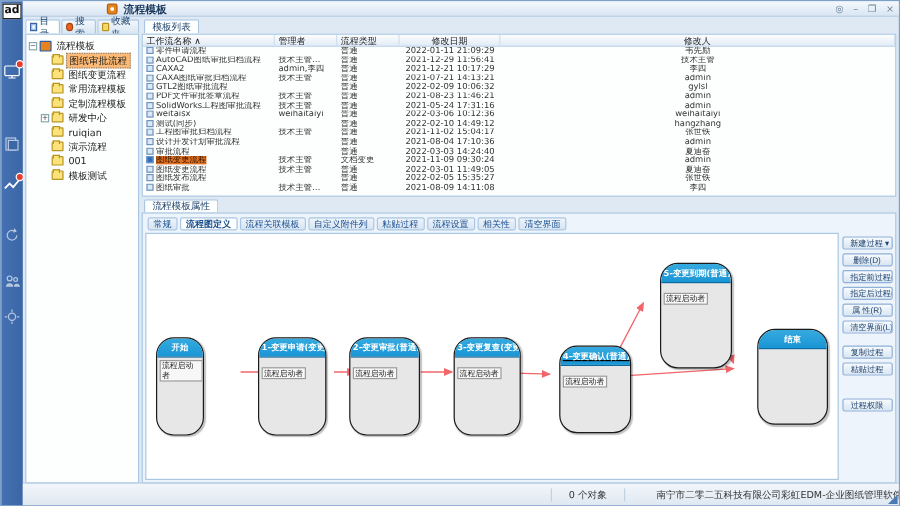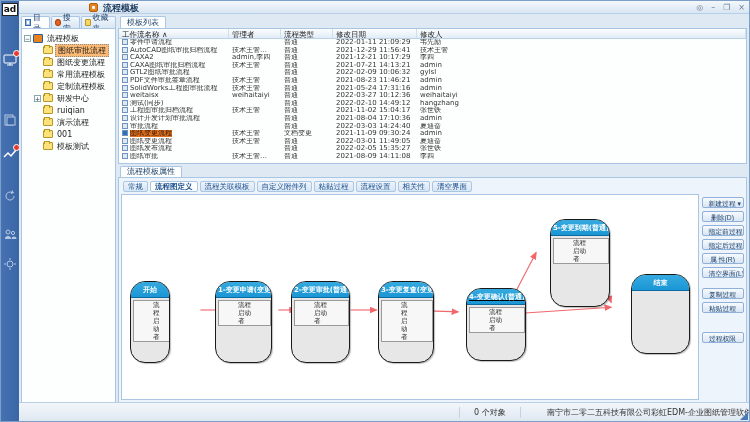--- a/index.html
+++ b/index.html
@@ -46,42 +46,42 @@
 
   
   #main{position:absolute;left:117px;top:15px;right:2px;height:387px;}
   #list-tab{position:absolute;left:2px;top:0;height:12px;padding:0 6px;font-size:8px;color:#23456e;
             background:#fdfefe;border:1px solid #a9c6e2;border-bottom:none;border-radius:2px 2px 0 0;line-height:11px;}
   #list-panel{position:absolute;left:0;top:12px;right:0;height:136px;background:#fdfefe;border:1px solid #a9c6e2;overflow:hidden;}
   #tbl-head{display:flex;height:10px;background:linear-gradient(#fcfdfe,#e2ecf6);border-bottom:1px solid #bcd2e8;}
   .th{font-size:7.5px;color:#222;padding:1px 3px;border-right:1px solid #cfdfee;white-space:nowrap;overflow:hidden;}
   .tbl-row{display:flex;height:7.6px;align-items:center;}
   .td{font-size:7px;color:#333;padding:0 3px;white-space:nowrap;overflow:hidden;line-height:7.6px;}
-  .c0{width:110px;}.c1{width:52px;}.c2{width:52px;}.c3{width:84px;}.c4{flex:1;}
+  .c0{width:110px;}.c1{width:52px;}.c2{width:52px;}.c3{width:84px;text-align:center;}.c4{flex:1;text-align:center;}
   .row-ic{display:inline-block;width:6px;height:6px;background:#dce8f4;border:1px solid #6f94bd;margin-right:2px;vertical-align:-1px;}
   .tbl-row.selected .name-text{background:#e0701f;color:#2b1400;}
   .tbl-row.selected .row-ic{background:#2f6fc0;}
 
   
   #prop-title{position:absolute;left:2px;top:150px;height:11px;padding:0 6px;font-size:8px;color:#23456e;
               background:#fdfefe;border:1px solid #a9c6e2;border-bottom:none;border-radius:2px 2px 0 0;line-height:10px;}
   #prop-panel{position:absolute;left:0;top:161px;right:0;bottom:0;background:#eef4fb;border:1px solid #a9c6e2;padding:2px;}
   #prop-tabs{display:flex;gap:2px;height:11px;margin:1px 0 2px 2px;}
   .ptab{font-size:7.5px;color:#1a4f8f;padding:0 4px;line-height:10px;background:linear-gradient(#eef4fb,#d7e5f3);
         border:1px solid #a9c6e2;border-radius:2px;white-space:nowrap;}
   .ptab.active{background:#fdfefe;font-weight:bold;}
   #prop-body{position:absolute;left:2px;top:16px;right:47px;bottom:2px;background:#fff;border:1px solid #a9c6e2;overflow:hidden;}
 
   
   #diagram{position:absolute;inset:0;}
   #wires{position:absolute;left:0;top:0;width:100%;height:100%;}
   .node{position:absolute;border:1px solid #1a1a1a;border-radius:15px;background:#e7e7e7;overflow:hidden;box-shadow:1px 1px 1px rgba(0,0,0,.25);}
   .node-head{height:16px;background:linear-gradient(#35aadf,#1286c4);color:#fff;font-size:7px;font-weight:bold;
              text-align:center;line-height:16px;white-space:nowrap;overflow:hidden;border-bottom:1px solid #0c6ba0;padding:0 2px;}
-  .node-sub{display:inline-block;margin:2px 0 0 2px;font-size:6.5px;color:#222;background:#f7f7f7;border:1px solid #9a9a9a;padding:0 19px;line-height:8px;}
+  .node-sub{display:inline-block;margin:2px 0 0 2px;font-size:6.5px;color:#222;background:#f7f7f7;border:1px solid #9a9a9a;padding:0 1px;line-height:8px;}
 
   
   #actions{position:absolute;right:1px;top:16px;width:45px;bottom:2px;padding-top:3px;}
   .abtn{display:block;width:42px;height:11px;margin:0 auto 3px auto;font-size:6.8px;color:#23456e;text-align:center;line-height:10px;
         background:linear-gradient(#f6fafd,#d9e6f3);border:1px solid #8fb0d8;border-radius:2px;white-space:nowrap;overflow:hidden;}
   .abtn.gap{margin-top:10px;}
   .abtn.biggap{margin-top:19px;}
 
   
   #statusbar{position:absolute;left:18px;right:0;bottom:0;height:19px;background:linear-gradient(#f2f6fa,#dfe8f2);
@@ -281,21 +281,21 @@
             <div class="td c0"><span class="row-ic"></span><span class="name-text">SolidWorks工程图审批流程</span></div>
             <div class="td c1">技术主管</div>
             <div class="td c2">普通</div>
             <div class="td c3">2021-05-24 17:31:16</div>
             <div class="td c4">admin</div>
           </div>
           <div class="tbl-row">
             <div class="td c0"><span class="row-ic"></span><span class="name-text">weitaisx</span></div>
             <div class="td c1">weihaitaiyi</div>
             <div class="td c2">普通</div>
-            <div class="td c3">2022-03-27 10:12:36</div>
+            <div class="td c3">2022-03-06 10:12:36</div>
             <div class="td c4">weihaitaiyi</div>
           </div>
           <div class="tbl-row">
             <div class="td c0"><span class="row-ic"></span><span class="name-text">测试(同步)</span></div>
             <div class="td c1"></div>
             <div class="td c2">普通</div>
             <div class="td c3">2022-02-10 14:49:12</div>
             <div class="td c4">hangzhang</div>
           </div>
           <div class="tbl-row">

